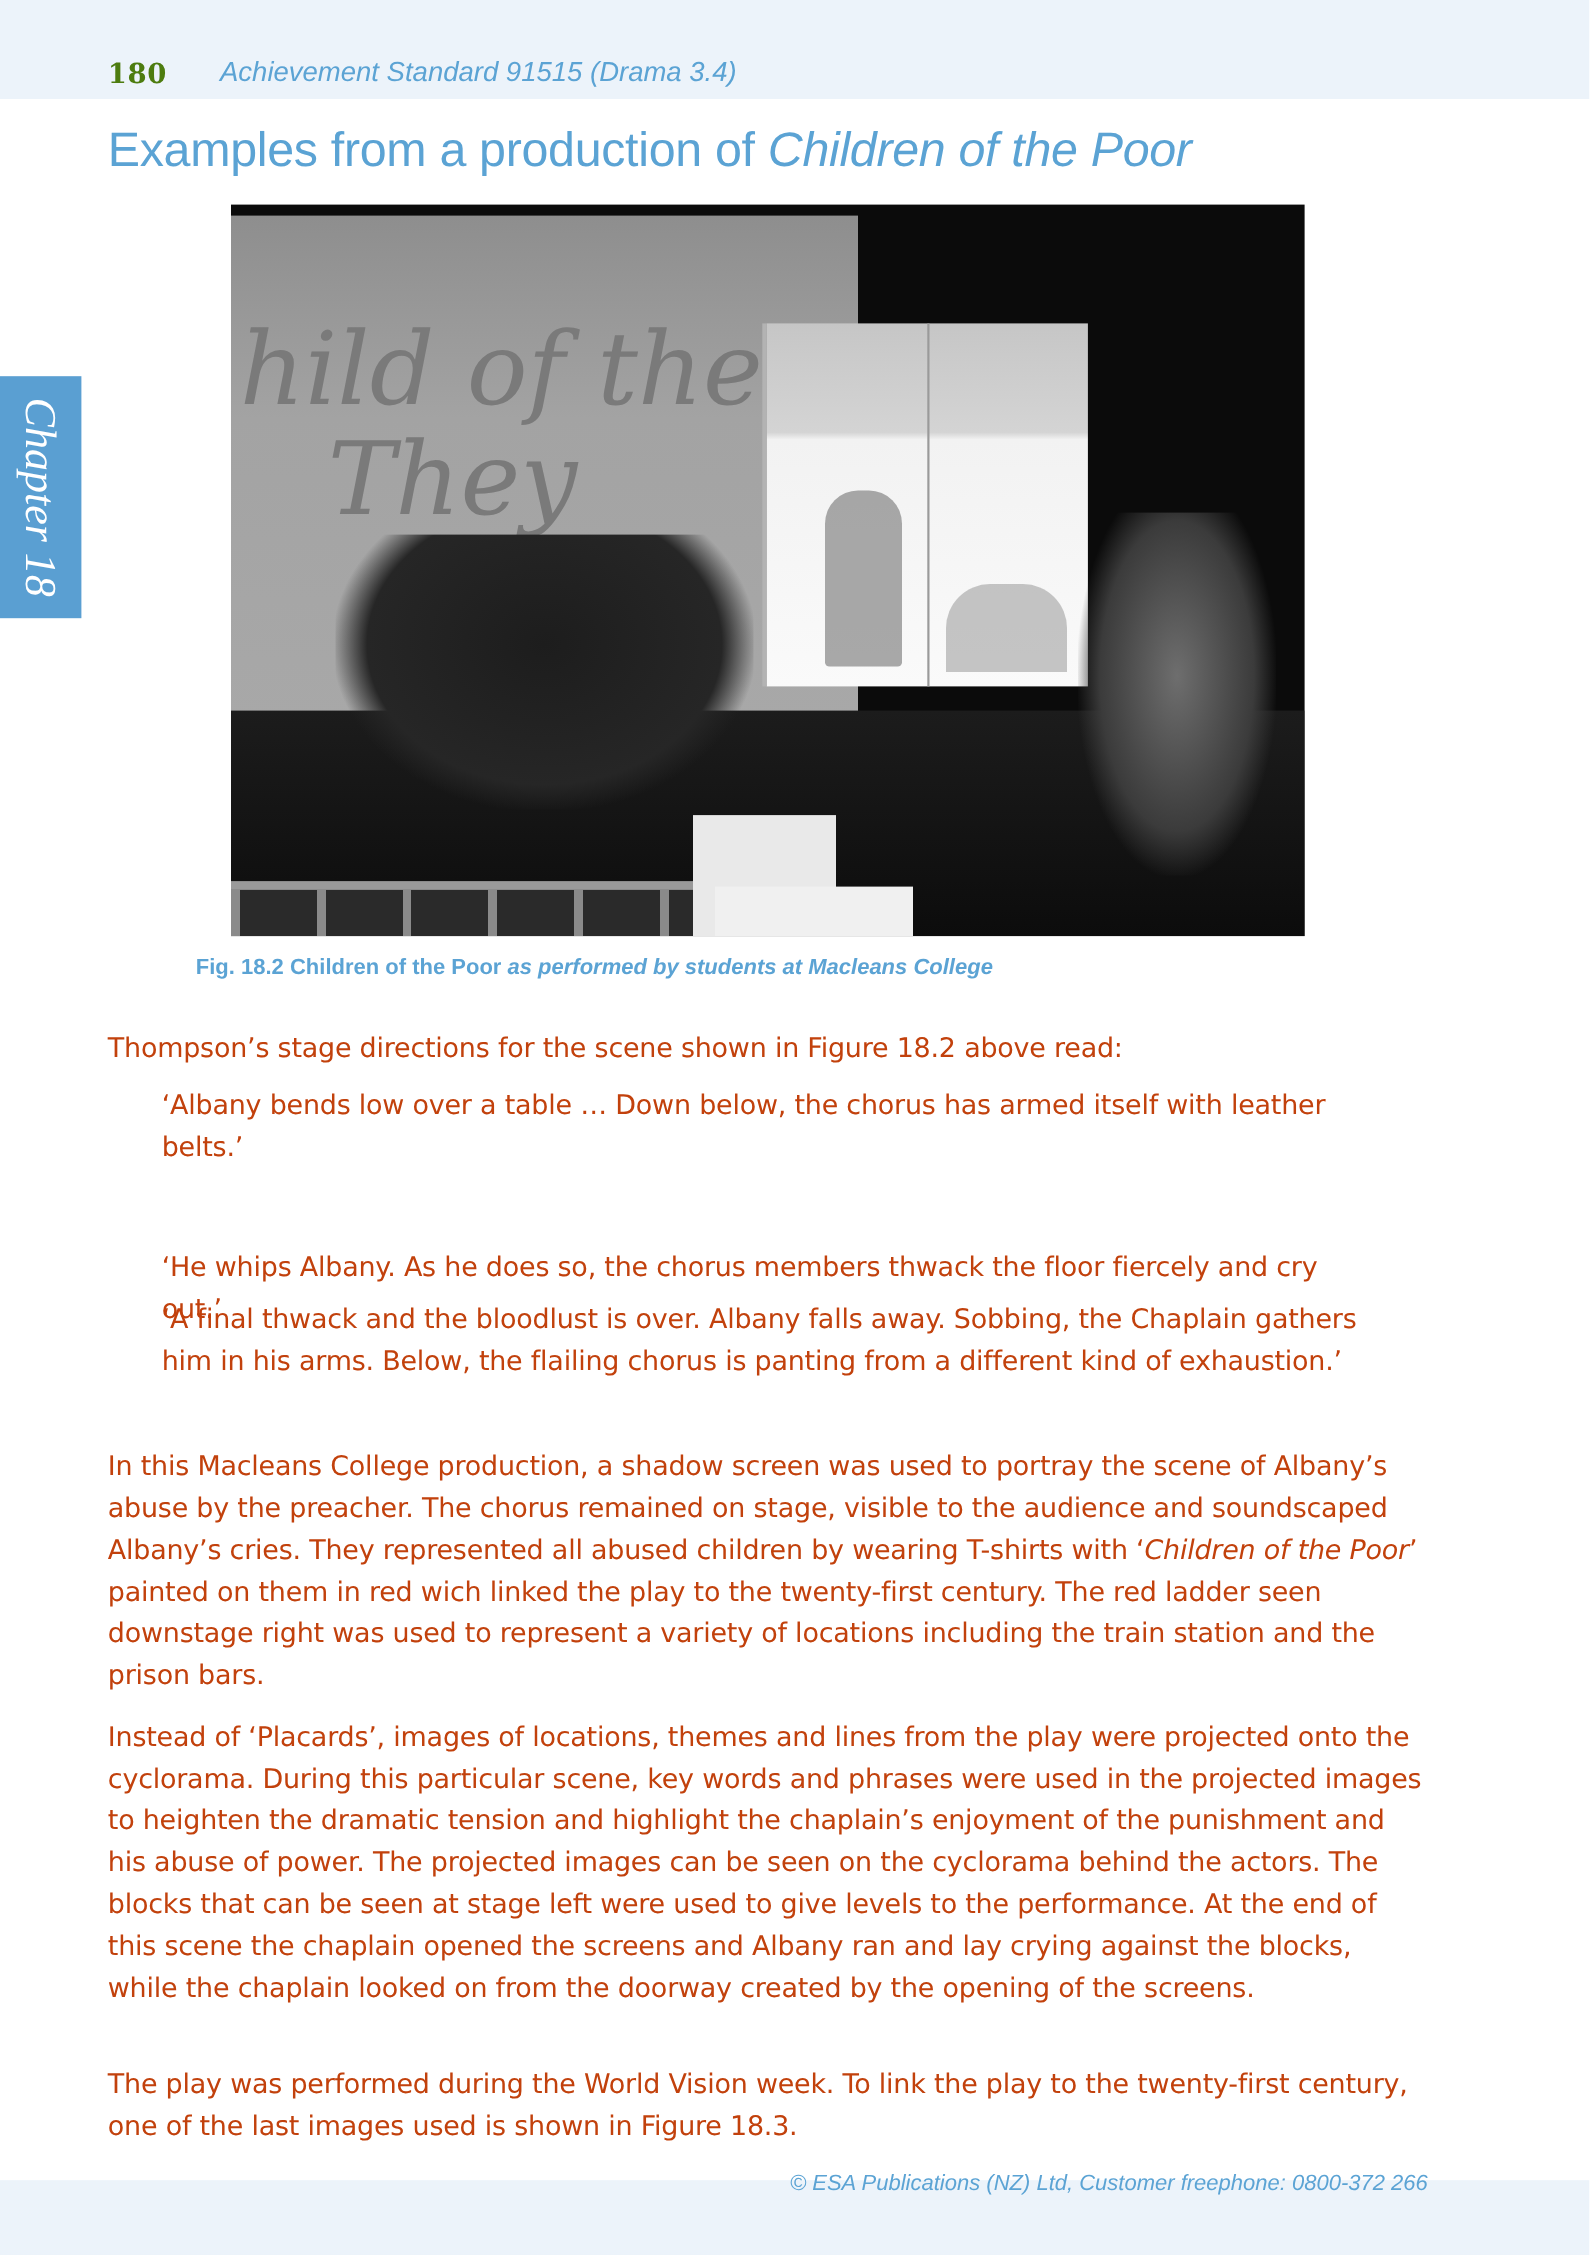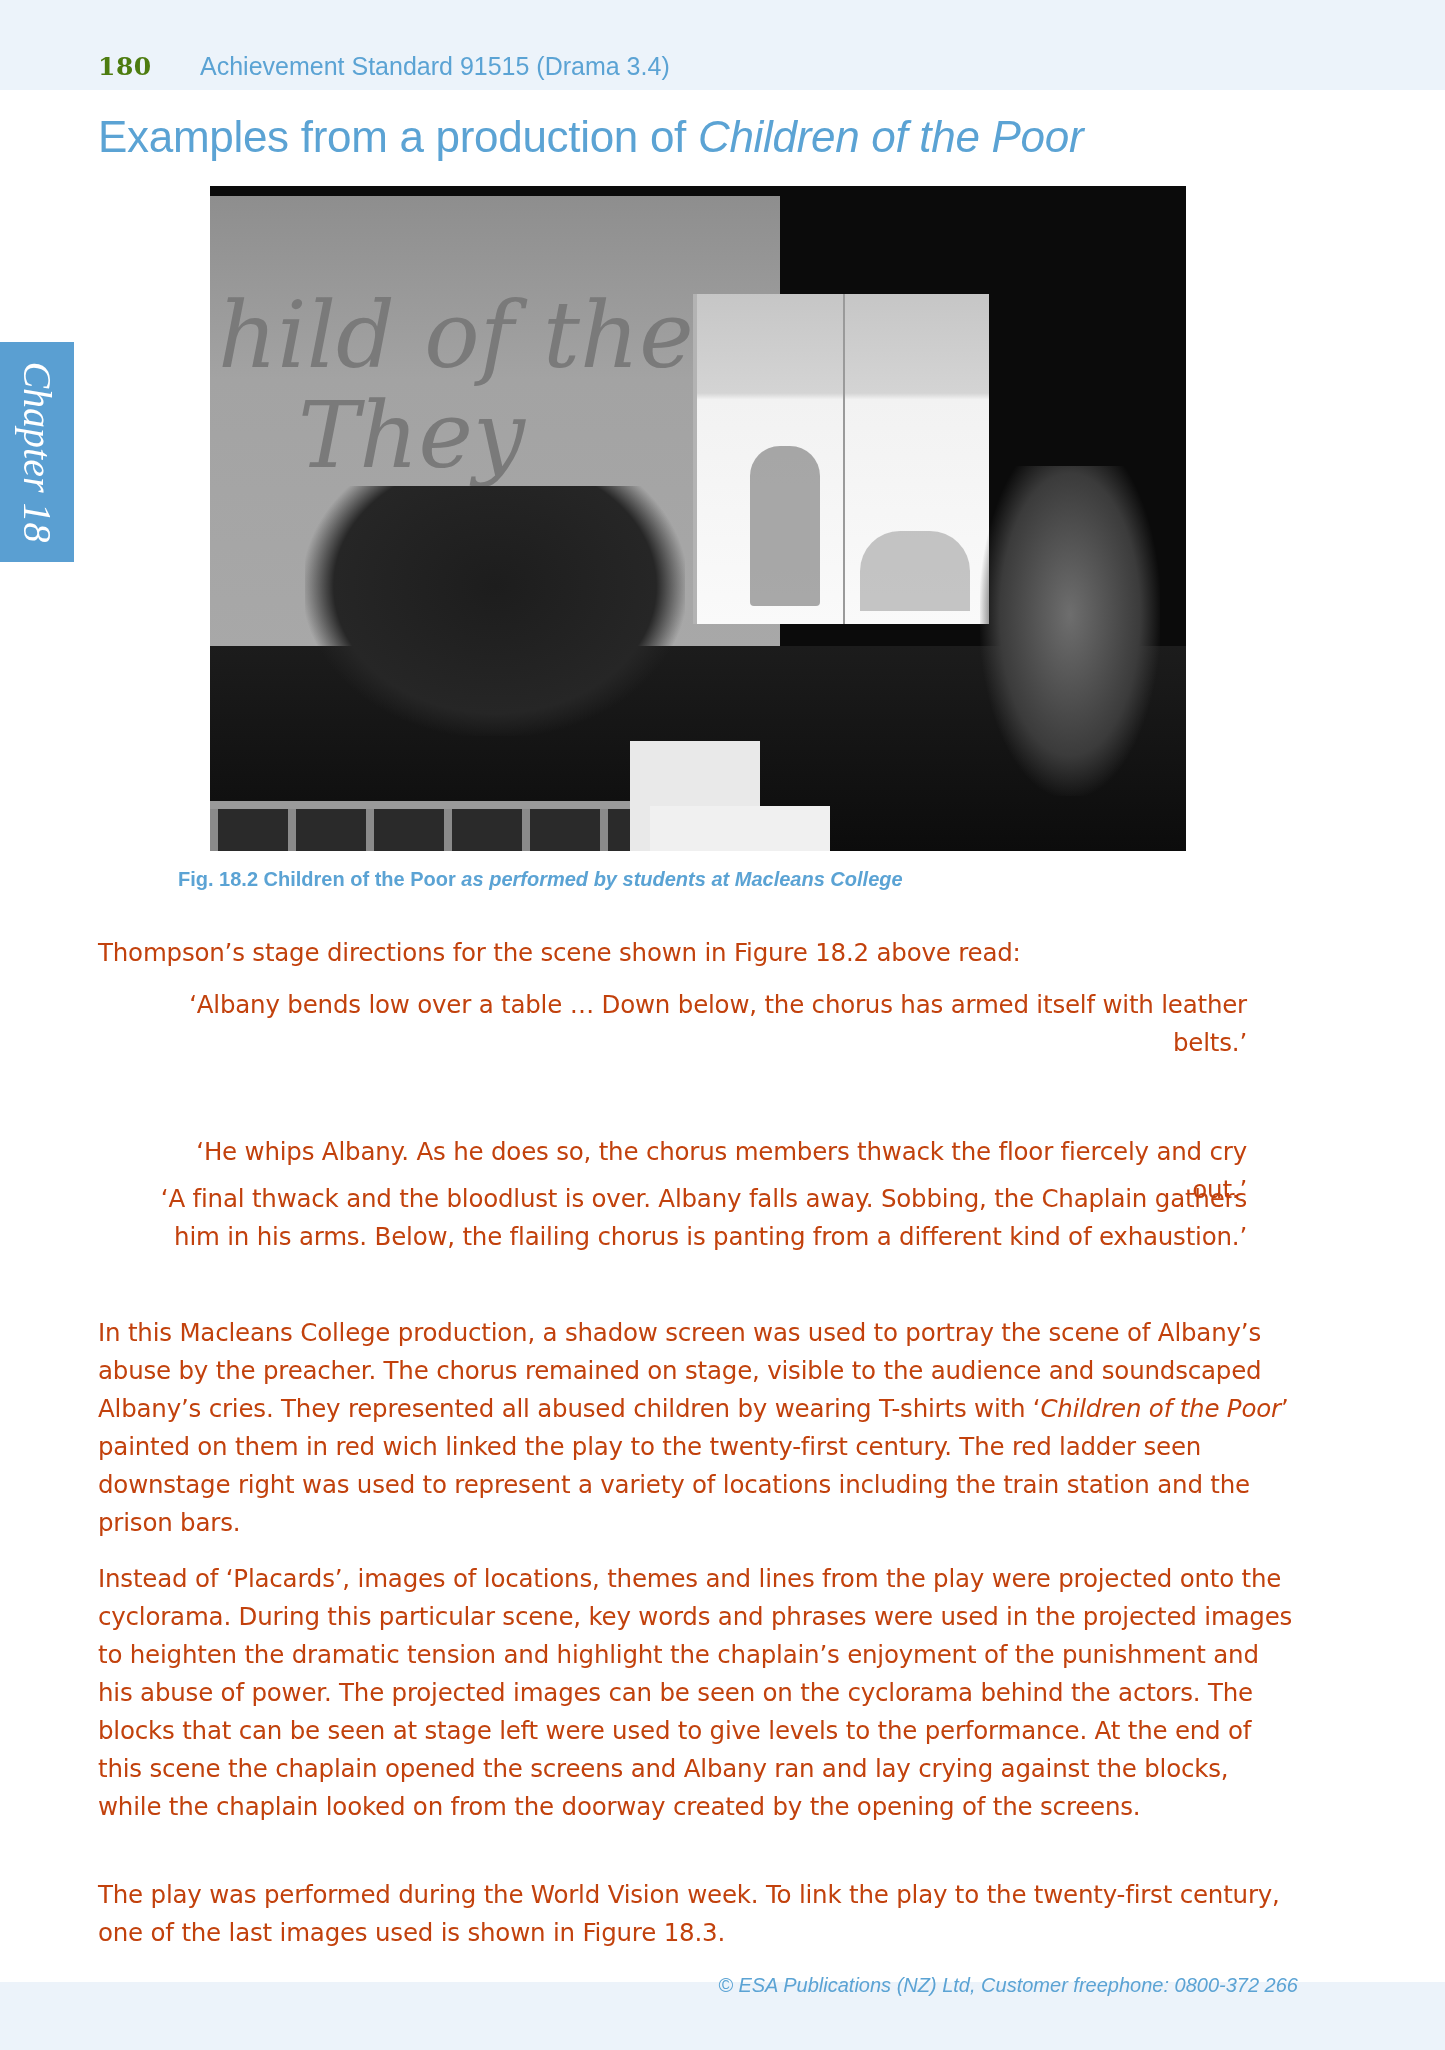--- a/index.html
+++ b/index.html
@@ -12,21 +12,21 @@
     position: absolute; left: 0; top: 0; width: 1445px; height: 90px;
     background: #ecf3fa;
   }
   .page-num {
     position: absolute; left: 98px; top: 52px;
     font-family: "DejaVu Serif", serif; font-weight: bold; font-size: 25px;
     color: #4d7c0f; letter-spacing: 0.5px;
   }
   .running-head {
     position: absolute; left: 200px; top: 52px;
-    font-family: "Liberation Sans", sans-serif; font-size: 25px;
+    font-family: "Liberation Sans", sans-serif; font-style: italic; font-size: 25px;
     color: #5ba3d4;
   }
   .page-title {
     position: absolute; left: 98px; top: 112px; margin: 0;
     font-family: "Liberation Sans", sans-serif; font-weight: normal; font-size: 44px;
     color: #5ba3d4; white-space: nowrap; letter-spacing: -0.3px;
   }
   .page-title .it { font-style: italic; }
 
   .chapter-tab {
@@ -102,21 +102,21 @@
     font-family: "Liberation Sans", sans-serif; font-size: 20px; color: #5ba3d4;
   }
   .fig-caption .b { font-weight: bold; }
   .fig-caption .i { font-style: italic; font-weight: bold; }
 
   .body-text {
     position: absolute; left: 98px; width: 1200px; margin: 0;
     font-family: "DejaVu Sans", sans-serif; font-size: 24.5px; line-height: 38px;
     color: #c2410c; letter-spacing: -0.2px;
   }
-  .quote { left: 147px; width: 1100px; text-align: right; }
+  .quote { left: 147px; width: 1100px; }
   .body-text .it { font-style: italic; }
 
   .band-bottom {
     position: absolute; left: 0; top: 1982px; width: 1445px; height: 68px;
     background: #ecf3fa;
   }
   .footer-text {
     position: absolute; right: 147px; top: 1974px; white-space: nowrap;
     font-family: "Liberation Sans", sans-serif; font-style: italic; font-size: 20px;
     color: #5ba3d4;

